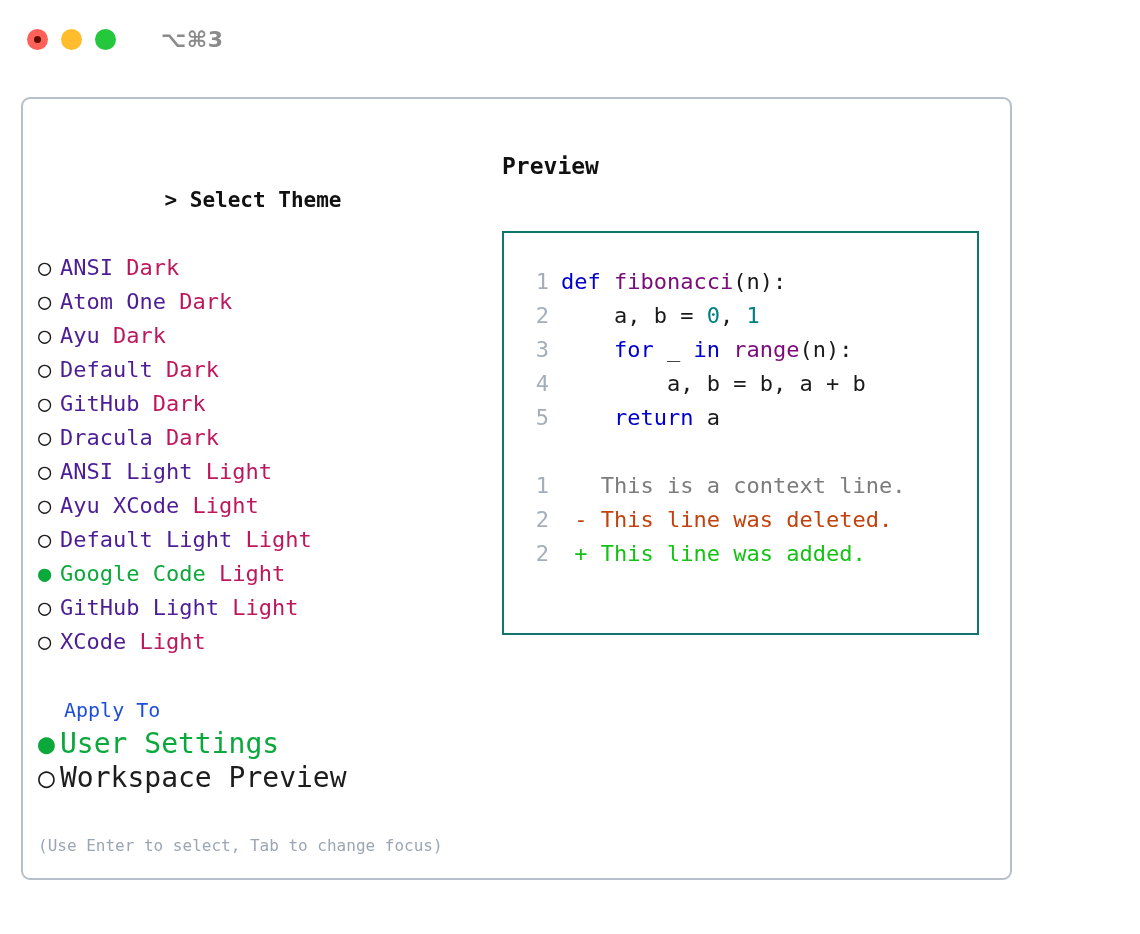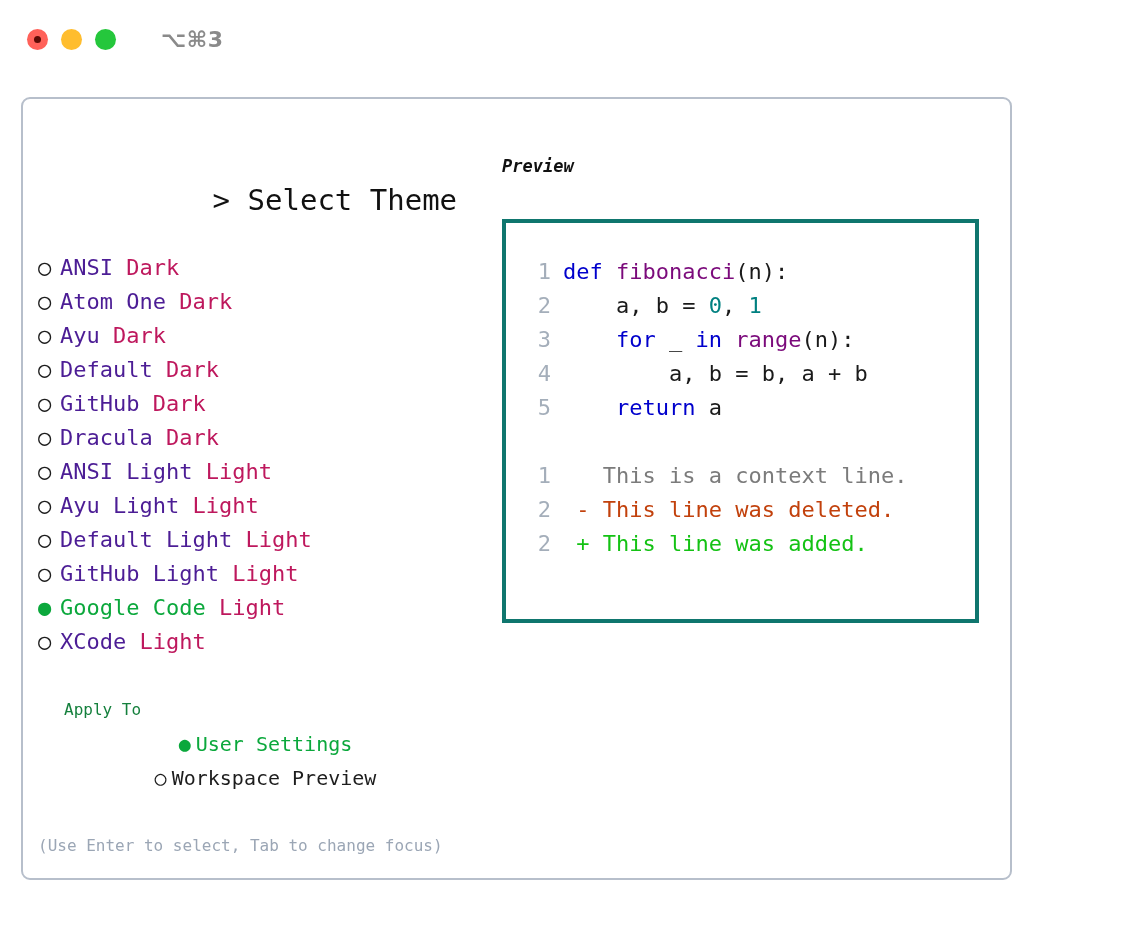--- a/index.html
+++ b/index.html
@@ -85,22 +85,22 @@
   }
 
   
   .left-col {
     position: absolute;
     left: 15px;
     top: 50px;
     width: 450px;
   }
   .list-header {
-    font-size: 29px;
-    font-weight: normal;
+    font-size: 21px;
+    font-weight: bold;
     color: #111111;
     line-height: 34px;
     white-space: pre;
   }
   .list-header .caret { color: #111111; }
 
   .theme-row {
     font-size: 22px;
     line-height: 34px;
     color: #1d1d1d;
@@ -113,62 +113,60 @@
     color: #1d1d1d;
   }
   .theme-row.selected .marker { color: #0ba83c; }
   .theme-row.selected .theme-name { color: #0ba83c; }
   .theme-name { color: #4c1d95; }
   .variant { color: #be185d; }
 
   .section-gap { height: 34px; }
 
   .apply-header {
-    font-size: 16px;
-    color: #15803d;
+    font-size: 20px;
+    color: #1d4ed8;
     line-height: 34px;
     white-space: pre;
     padding-left: 26px;
   }
   .apply-row {
-    font-size: 20px;
+    font-size: 28px;
     line-height: 34px;
     color: #1d1d1d;
     white-space: pre;
     display: block;
-    text-align: center;
   }
   .apply-row.selected .marker,
   .apply-row.selected .apply-label { color: #0ba83c; }
 
   .hint {
     margin-top: 34px;
     font-size: 16px;
     line-height: 34px;
     color: #9ba6b5;
     width: 420px;
   }
 
   
   .right-col {
     position: absolute;
     left: 479px;
     top: 50px;
     width: 490px;
   }
   .preview-title {
-    font-size: 17px;
+    font-size: 23px;
     font-weight: bold;
     color: #111111;
     line-height: 34px;
-    margin-bottom: 36px;
-    font-style: italic;
+    margin-bottom: 48px;
   }
   .preview-box {
-    border: 4px solid #0f766e;
+    border: 2px solid #0f766e;
     background: #ffffff;
     width: 477px;
     height: 404px;
     box-sizing: border-box;
     padding: 32px 0 0 0;
   }
   .code-line {
     font-size: 22px;
     line-height: 34px;
     white-space: pre;
@@ -216,24 +214,24 @@
         </div>
 
         <div id="theme-list">
             <div class="theme-row"><span class="marker">○</span><span class="theme-name">ANSI</span><span class="variant"> Dark</span></div>
             <div class="theme-row"><span class="marker">○</span><span class="theme-name">Atom One</span><span class="variant"> Dark</span></div>
             <div class="theme-row"><span class="marker">○</span><span class="theme-name">Ayu</span><span class="variant"> Dark</span></div>
             <div class="theme-row"><span class="marker">○</span><span class="theme-name">Default</span><span class="variant"> Dark</span></div>
             <div class="theme-row"><span class="marker">○</span><span class="theme-name">GitHub</span><span class="variant"> Dark</span></div>
             <div class="theme-row"><span class="marker">○</span><span class="theme-name">Dracula</span><span class="variant"> Dark</span></div>
             <div class="theme-row"><span class="marker">○</span><span class="theme-name">ANSI Light</span><span class="variant"> Light</span></div>
-            <div class="theme-row"><span class="marker">○</span><span class="theme-name">Ayu Light</span><span class="variant"> Light</span></div>
+            <div class="theme-row"><span class="marker">○</span><span class="theme-name">Ayu XCode</span><span class="variant"> Light</span></div>
             <div class="theme-row"><span class="marker">○</span><span class="theme-name">Default Light</span><span class="variant"> Light</span></div>
+            <div class="theme-row selected"><span class="marker">●</span><span class="theme-name">Google Code</span><span class="variant"> Light</span></div>
             <div class="theme-row"><span class="marker">○</span><span class="theme-name">GitHub Light</span><span class="variant"> Light</span></div>
-            <div class="theme-row selected"><span class="marker">●</span><span class="theme-name">Google Code</span><span class="variant"> Light</span></div>
             <div class="theme-row"><span class="marker">○</span><span class="theme-name">XCode</span><span class="variant"> Light</span></div>
           </div>
 
         <div class="section-gap"></div>
 
         <div class="apply-header">Apply To</div>
         <div id="apply-list">
             <div class="apply-row selected"><span class="marker">●</span><span class="apply-label">User Settings</span></div>
             <div class="apply-row"><span class="marker">○</span><span class="apply-label">Workspace Preview</span></div>
           </div>

